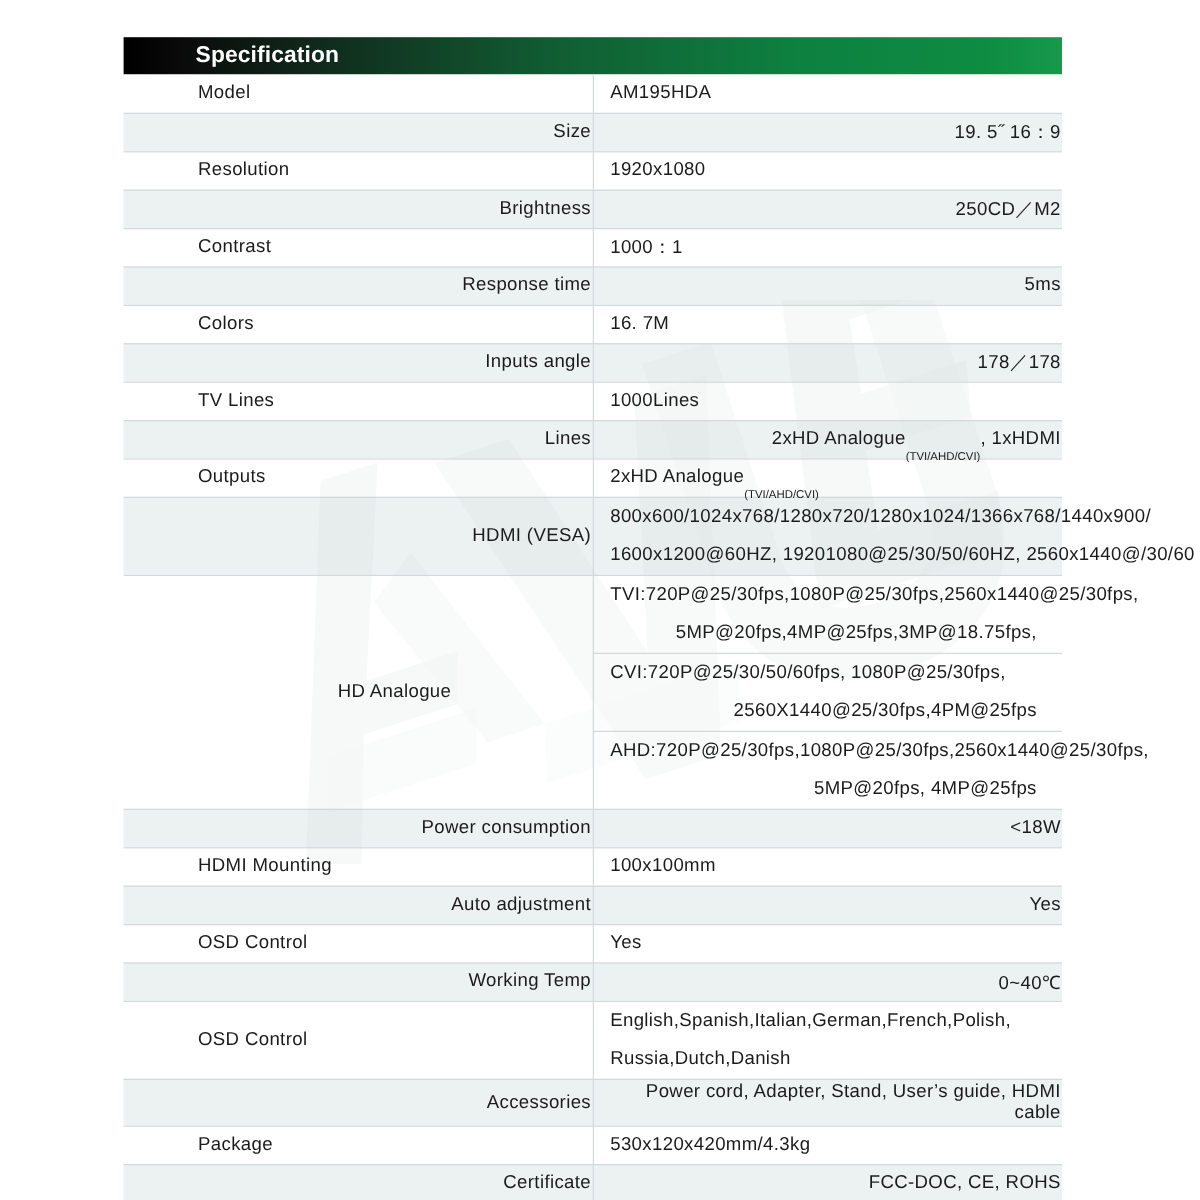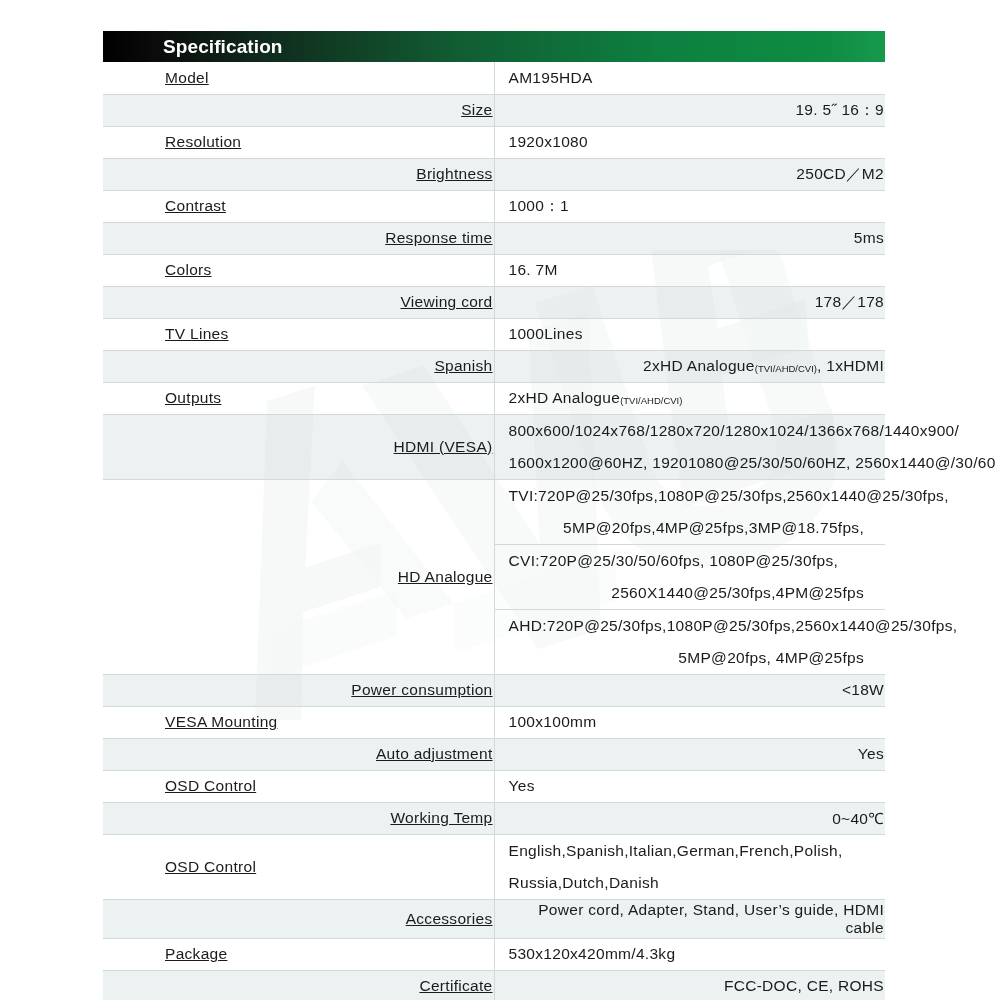--- a/index.html
+++ b/index.html
@@ -82,21 +82,20 @@
     color: #1b1b1b;
     vertical-align: middle;
     letter-spacing: 0.3px;
     height: 32px;
   }
   #spec-table td.lbl {
     width: 232px;
     border-right: 1px solid #d2d9da;
     padding-left: 62px;
     box-sizing: border-box;
-    text-decoration: underline;
   }
   #spec-table td.val {
     padding-left: 14px;
     box-sizing: border-box;
   }
 
   tr.alt td { background: #e7eeee; text-align: right; }
   tr.plain td { background: #ffffff; }
 
   
@@ -108,21 +107,21 @@
   
   .val-lines { line-height: 32px; }
   .val-lines div { white-space: nowrap; }
   .center-line { text-align: right; padding-right: 20px; }
 
   .sub {
     font-size: 9.5px;
     letter-spacing: 0px;
     vertical-align: baseline;
     position: relative;
-    top: 1px;
+    top: 13px;
   }
 
   td.tall { height: auto; padding-top: 0; padding-bottom: 0; }
 
   .hd-analogue-label {
     vertical-align: middle;
   }
 
   .bottom-edge td { border-bottom: 1px solid #d2d9da; }
 </style>
@@ -191,51 +190,51 @@
         <td class="lbl">Response  time</td>
         <td class="val">5ms</td>
       </tr>
 
       <tr class="plain">
         <td class="lbl">Colors</td>
         <td class="val">16. 7M</td>
       </tr>
 
       <tr class="alt">
-        <td class="lbl">Viewing  cord</td>
+        <td class="lbl">Inputs  angle</td>
         <td class="val">178／178</td>
       </tr>
 
       <tr class="plain">
         <td class="lbl">TV Lines</td>
         <td class="val">1000Lines</td>
       </tr>
 
       <tr class="alt">
-        <td class="lbl indent">Spanish</td>
+        <td class="lbl indent">Lines</td>
         <td class="val"><span>2xHD Analogue</span><span class="sub">(TVI/AHD/CVI)</span><span>, 1xHDMI</span></td>
       </tr>
 
       <tr class="plain">
         <td class="lbl">Outputs</td>
         <td class="val"><span>2xHD Analogue</span><span class="sub">(TVI/AHD/CVI)</span><span></span></td>
       </tr>
 
       <tr class="alt">
         <td class="lbl tall">HDMI (VESA)</td>
         <td class="val tall">
           <div class="val-lines">
             <div>800x600/1024x768/1280x720/1280x1024/1366x768/1440x900/</div>
             <div>1600x1200@60HZ, 19201080@25/30/50/60HZ, 2560x1440@/30/60</div>
           </div>
         </td>
       </tr>
 
       <tr>
-        <td class="lbl tall hd-analogue-label plain-bg" rowspan="3" style="background:rgba(255,255,255,0.72); text-align:right;">HD Analogue</td>
+        <td class="lbl tall hd-analogue-label plain-bg" rowspan="3" style="background:rgba(255,255,255,0.72); text-align:center;">HD Analogue</td>
         <td class="val tall" style="background:rgba(255,255,255,0.72);margin-top:34px;">
           <div class="val-lines">
             <div>TVI:720P@25/30fps,1080P@25/30fps,2560x1440@25/30fps,</div>
             <div class="center-line">5MP@20fps,4MP@25fps,3MP@18.75fps,</div>
           </div>
         </td>
       </tr>
       <tr>
         <td class="val tall" style="background:rgba(255,255,255,0.72);">
           <div class="val-lines">
@@ -252,21 +251,21 @@
           </div>
         </td>
       </tr>
 
       <tr class="alt">
         <td class="lbl">Power consumption</td>
         <td class="val">&lt;18W</td>
       </tr>
 
       <tr class="plain">
-        <td class="lbl">VESA Mounting</td>
+        <td class="lbl">HDMI Mounting</td>
         <td class="val">100x100mm</td>
       </tr>
 
       <tr class="alt">
         <td class="lbl">Auto adjustment</td>
         <td class="val">Yes</td>
       </tr>
 
       <tr class="plain">
         <td class="lbl">OSD Control</td>

